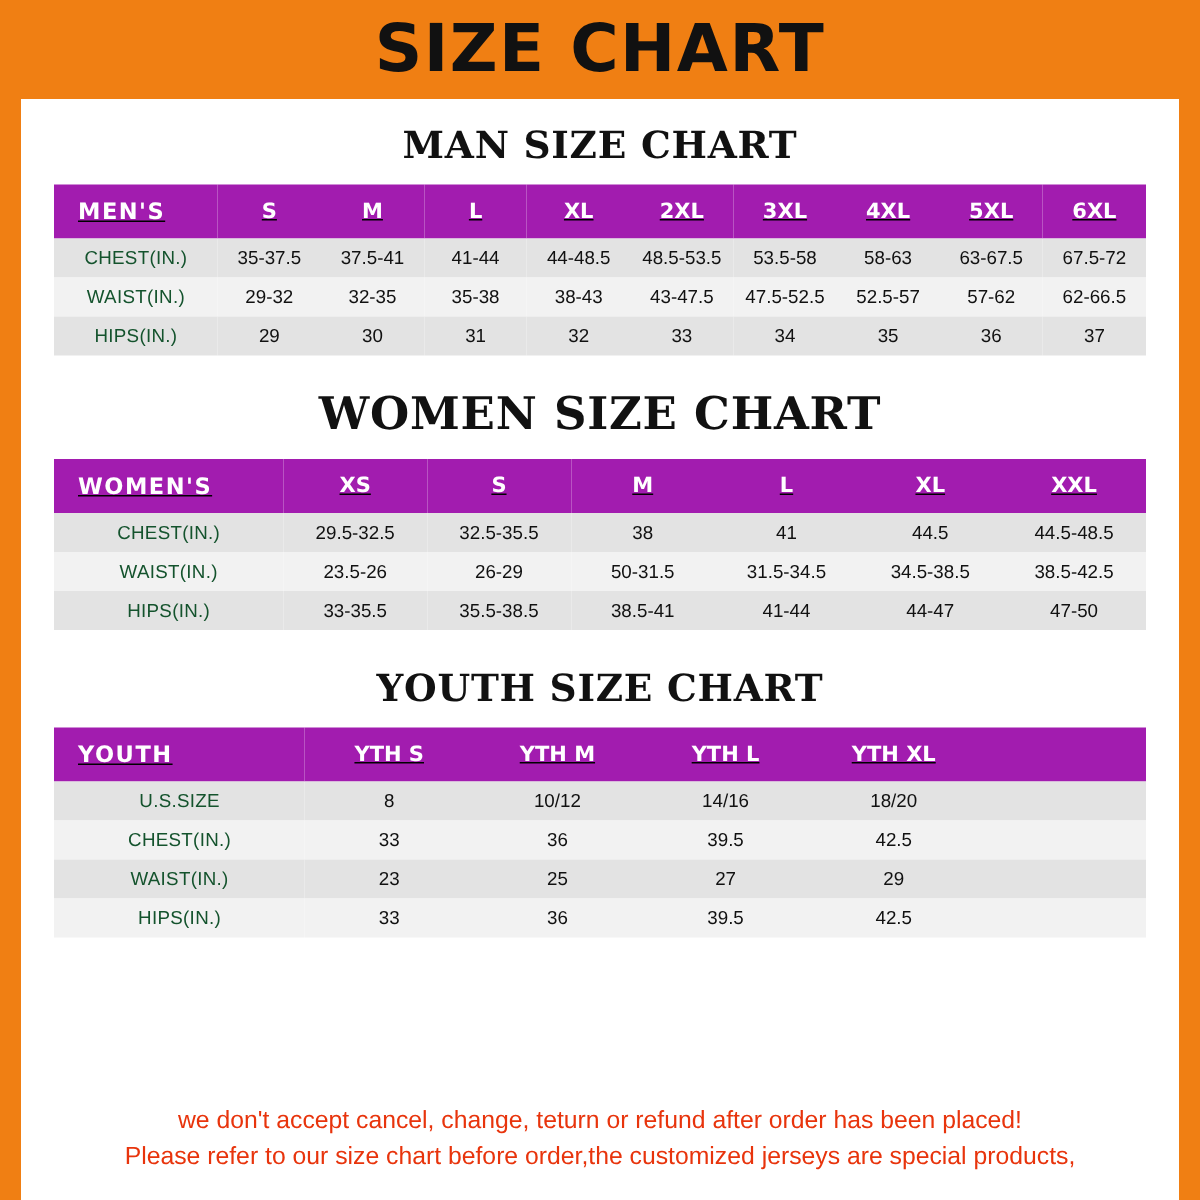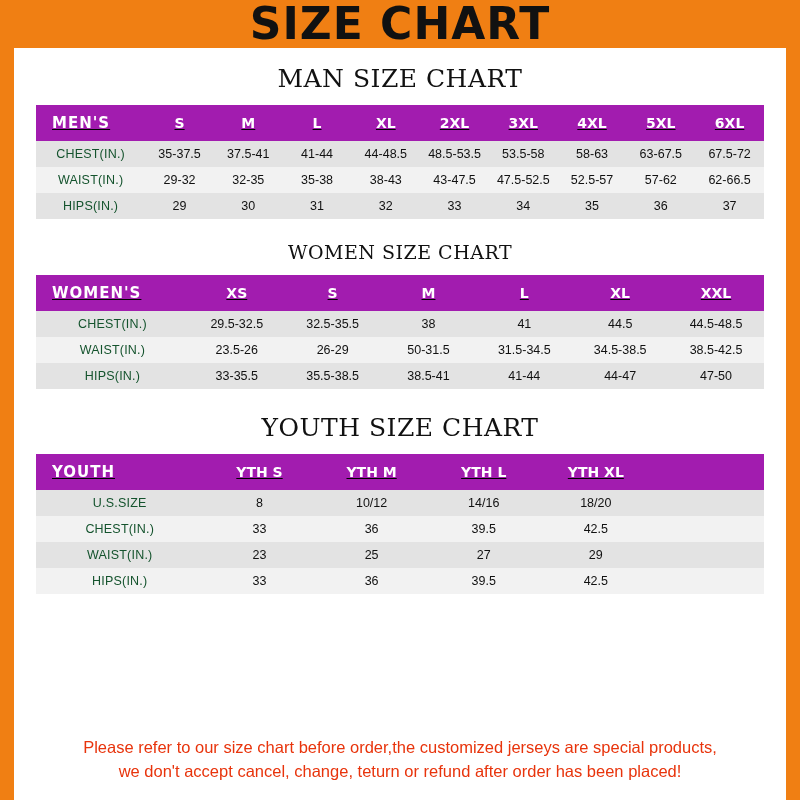--- a/index.html
+++ b/index.html
@@ -19,21 +19,21 @@
     height: 800px;
     box-sizing: border-box;
     background: #ffffff;
     border-left: 14px solid #f07f13;
     border-right: 14px solid #f07f13;
     display: flex;
     flex-direction: column;
   }
   .banner {
     background: #f07f13;
-    height: 48px;
+    height: 66px;
     display: flex;
     align-items: center;
     justify-content: center;
     flex: none;
   }
   .banner-title {
     font-family: "DejaVu Sans", sans-serif;
     font-weight: bold;
     font-size: 44px;
     letter-spacing: 1px;
@@ -43,26 +43,26 @@
   .content {
     flex: 1 1 auto;
     padding: 0 22px;
     box-sizing: border-box;
     display: flex;
     flex-direction: column;
   }
   .section-title {
     text-align: center;
     font-family: "DejaVu Serif", serif;
-    font-weight: normal;
+    font-weight: bold;
     color: #111111;
     letter-spacing: 0.5px;
   }
   .t-man { font-size: 25px; margin: 16px 0 12px; }
-  .t-women { font-size: 19px; margin: 22px 0 12px; }
+  .t-women { font-size: 30px; margin: 22px 0 12px; }
   .t-youth { font-size: 25px; margin: 24px 0 12px; }
 
   table.size-table {
     width: 100%;
     border-collapse: collapse;
     table-layout: fixed;
   }
   table.size-table th,
   table.size-table td {
     text-align: center;
@@ -294,18 +294,18 @@
           <td>33</td>
           <td>36</td>
           <td>39.5</td>
           <td>42.5</td>
           <td></td>
         </tr>
       </tbody>
     </table>
 
     <div class="footer-note">
+      <div>we don't accept cancel, change, teturn or refund after order has been placed!</div>
       <div>Please refer to our size chart before order,the customized jerseys are special products,</div>
-      <div>we don't accept cancel, change, teturn or refund after order has been placed!</div>
     </div>
 
   </div>
 </div>
 
 </body></html>

